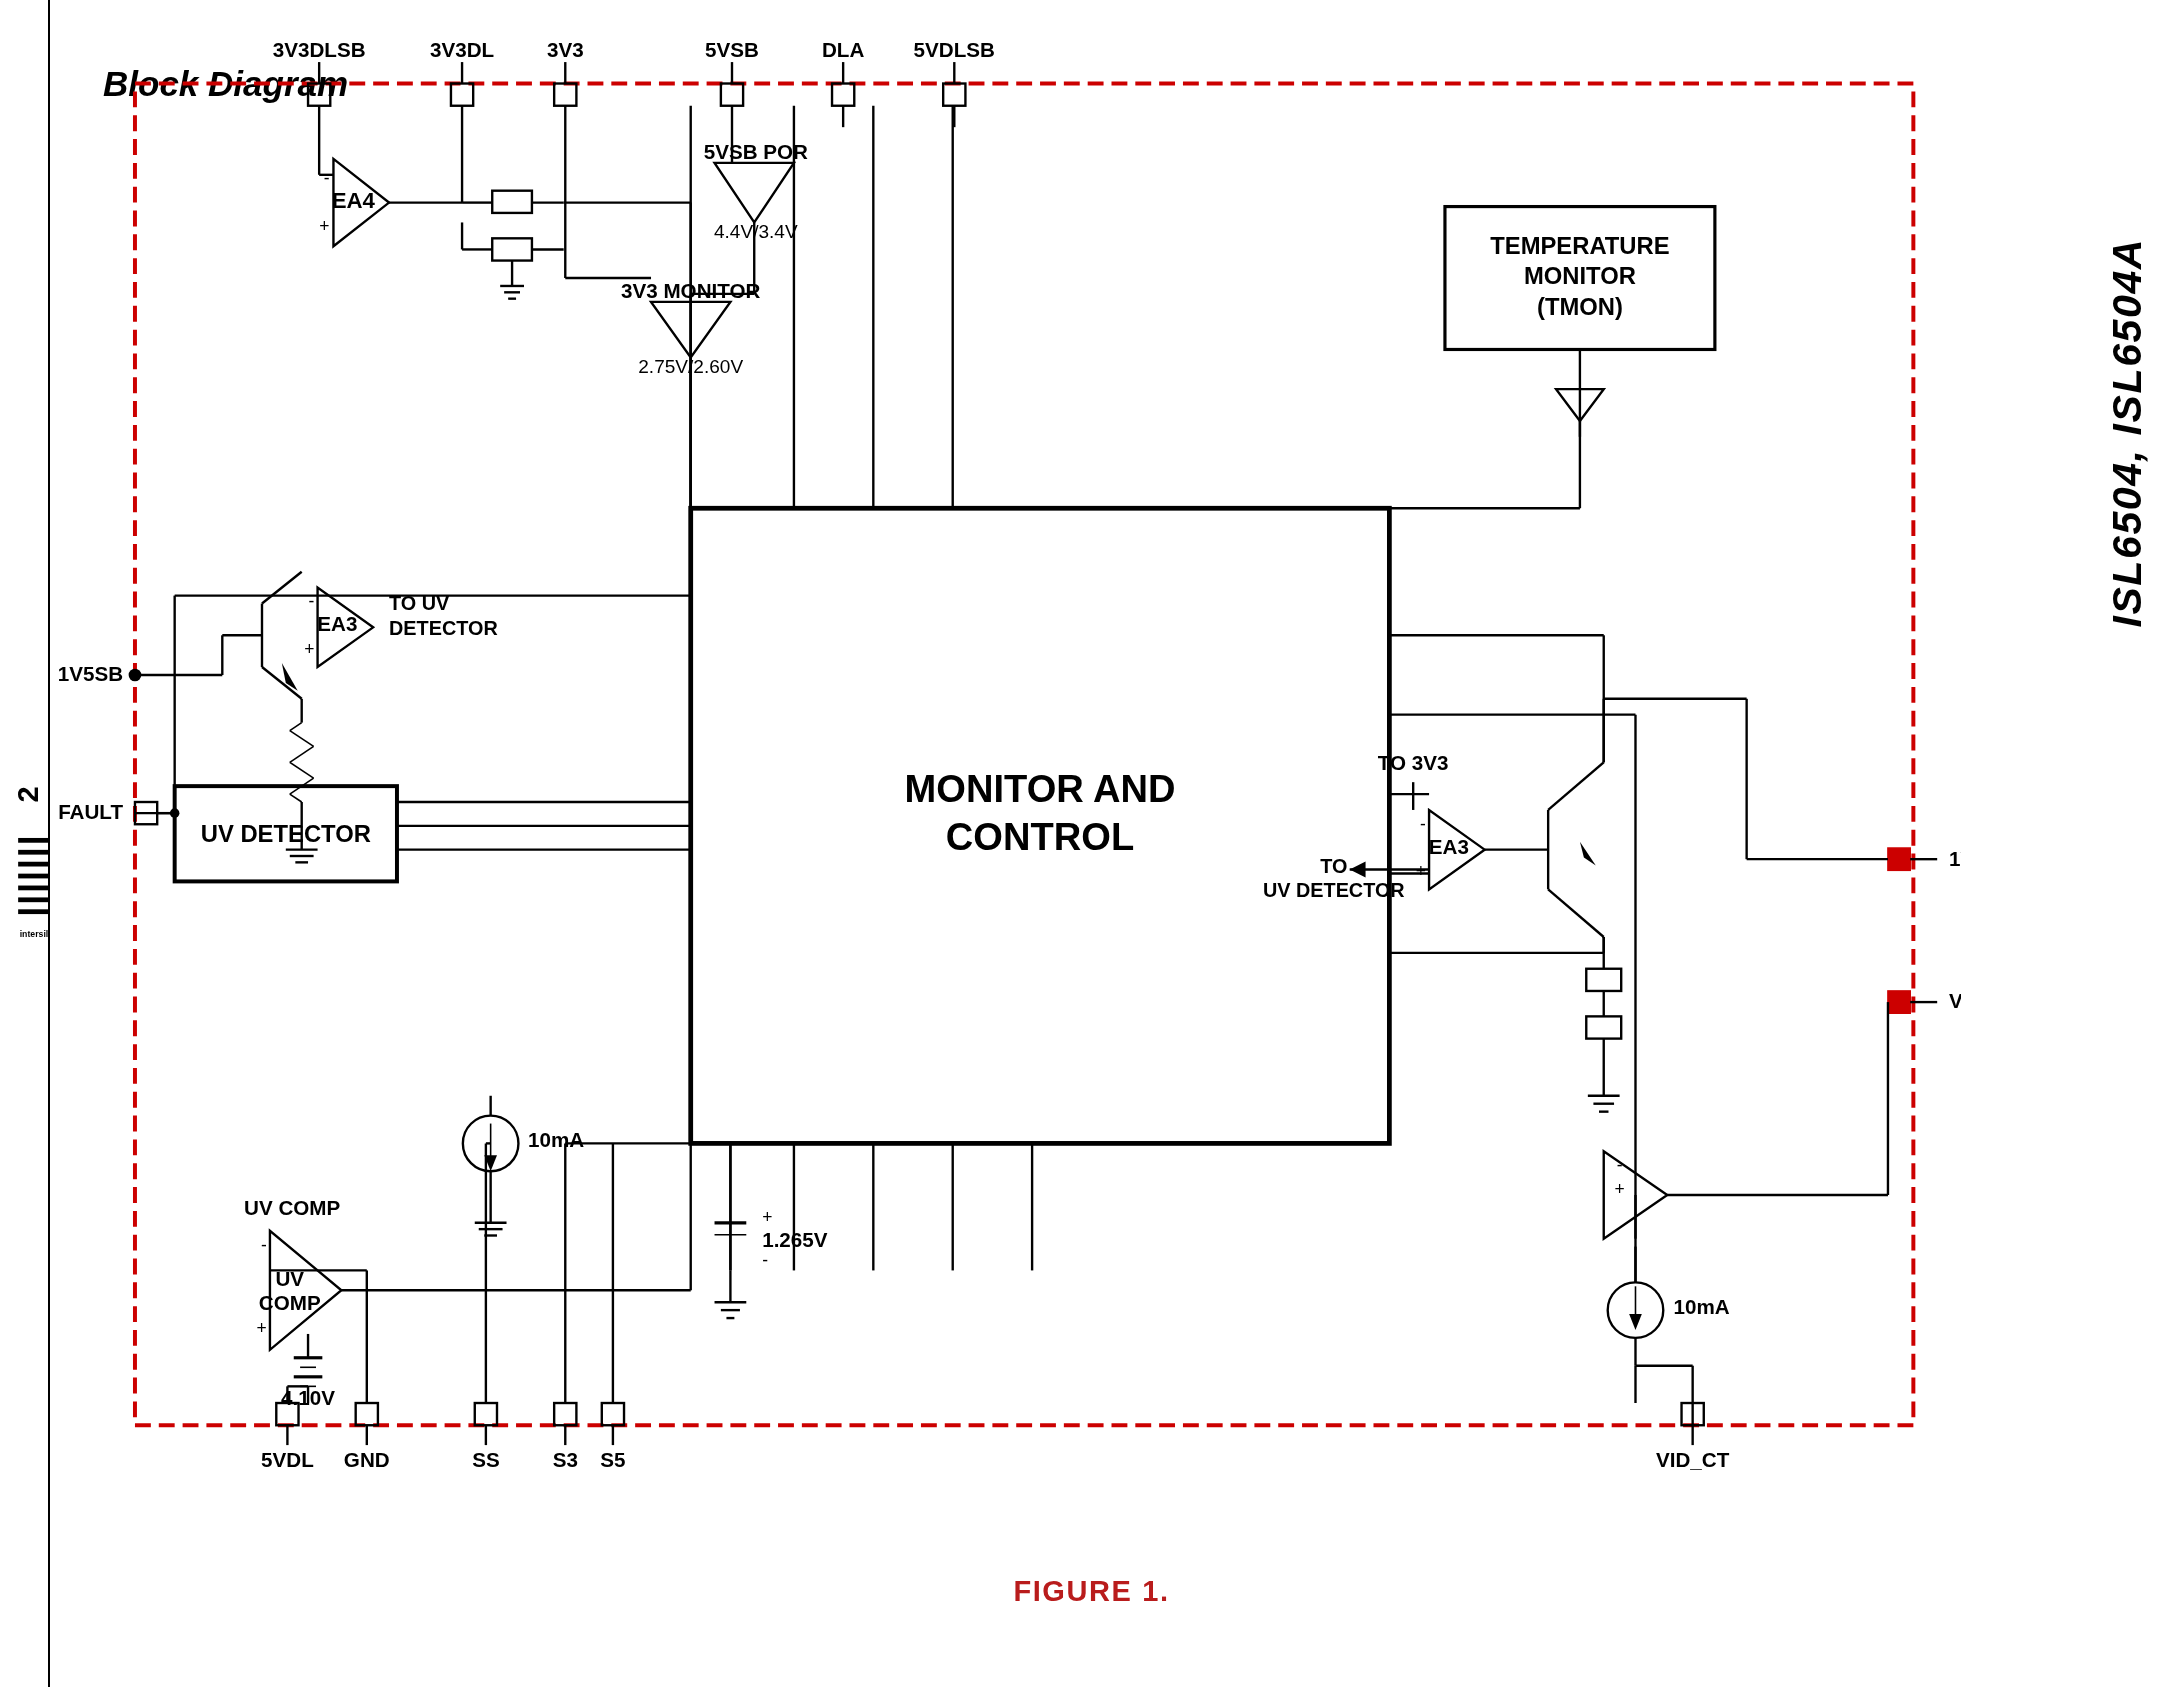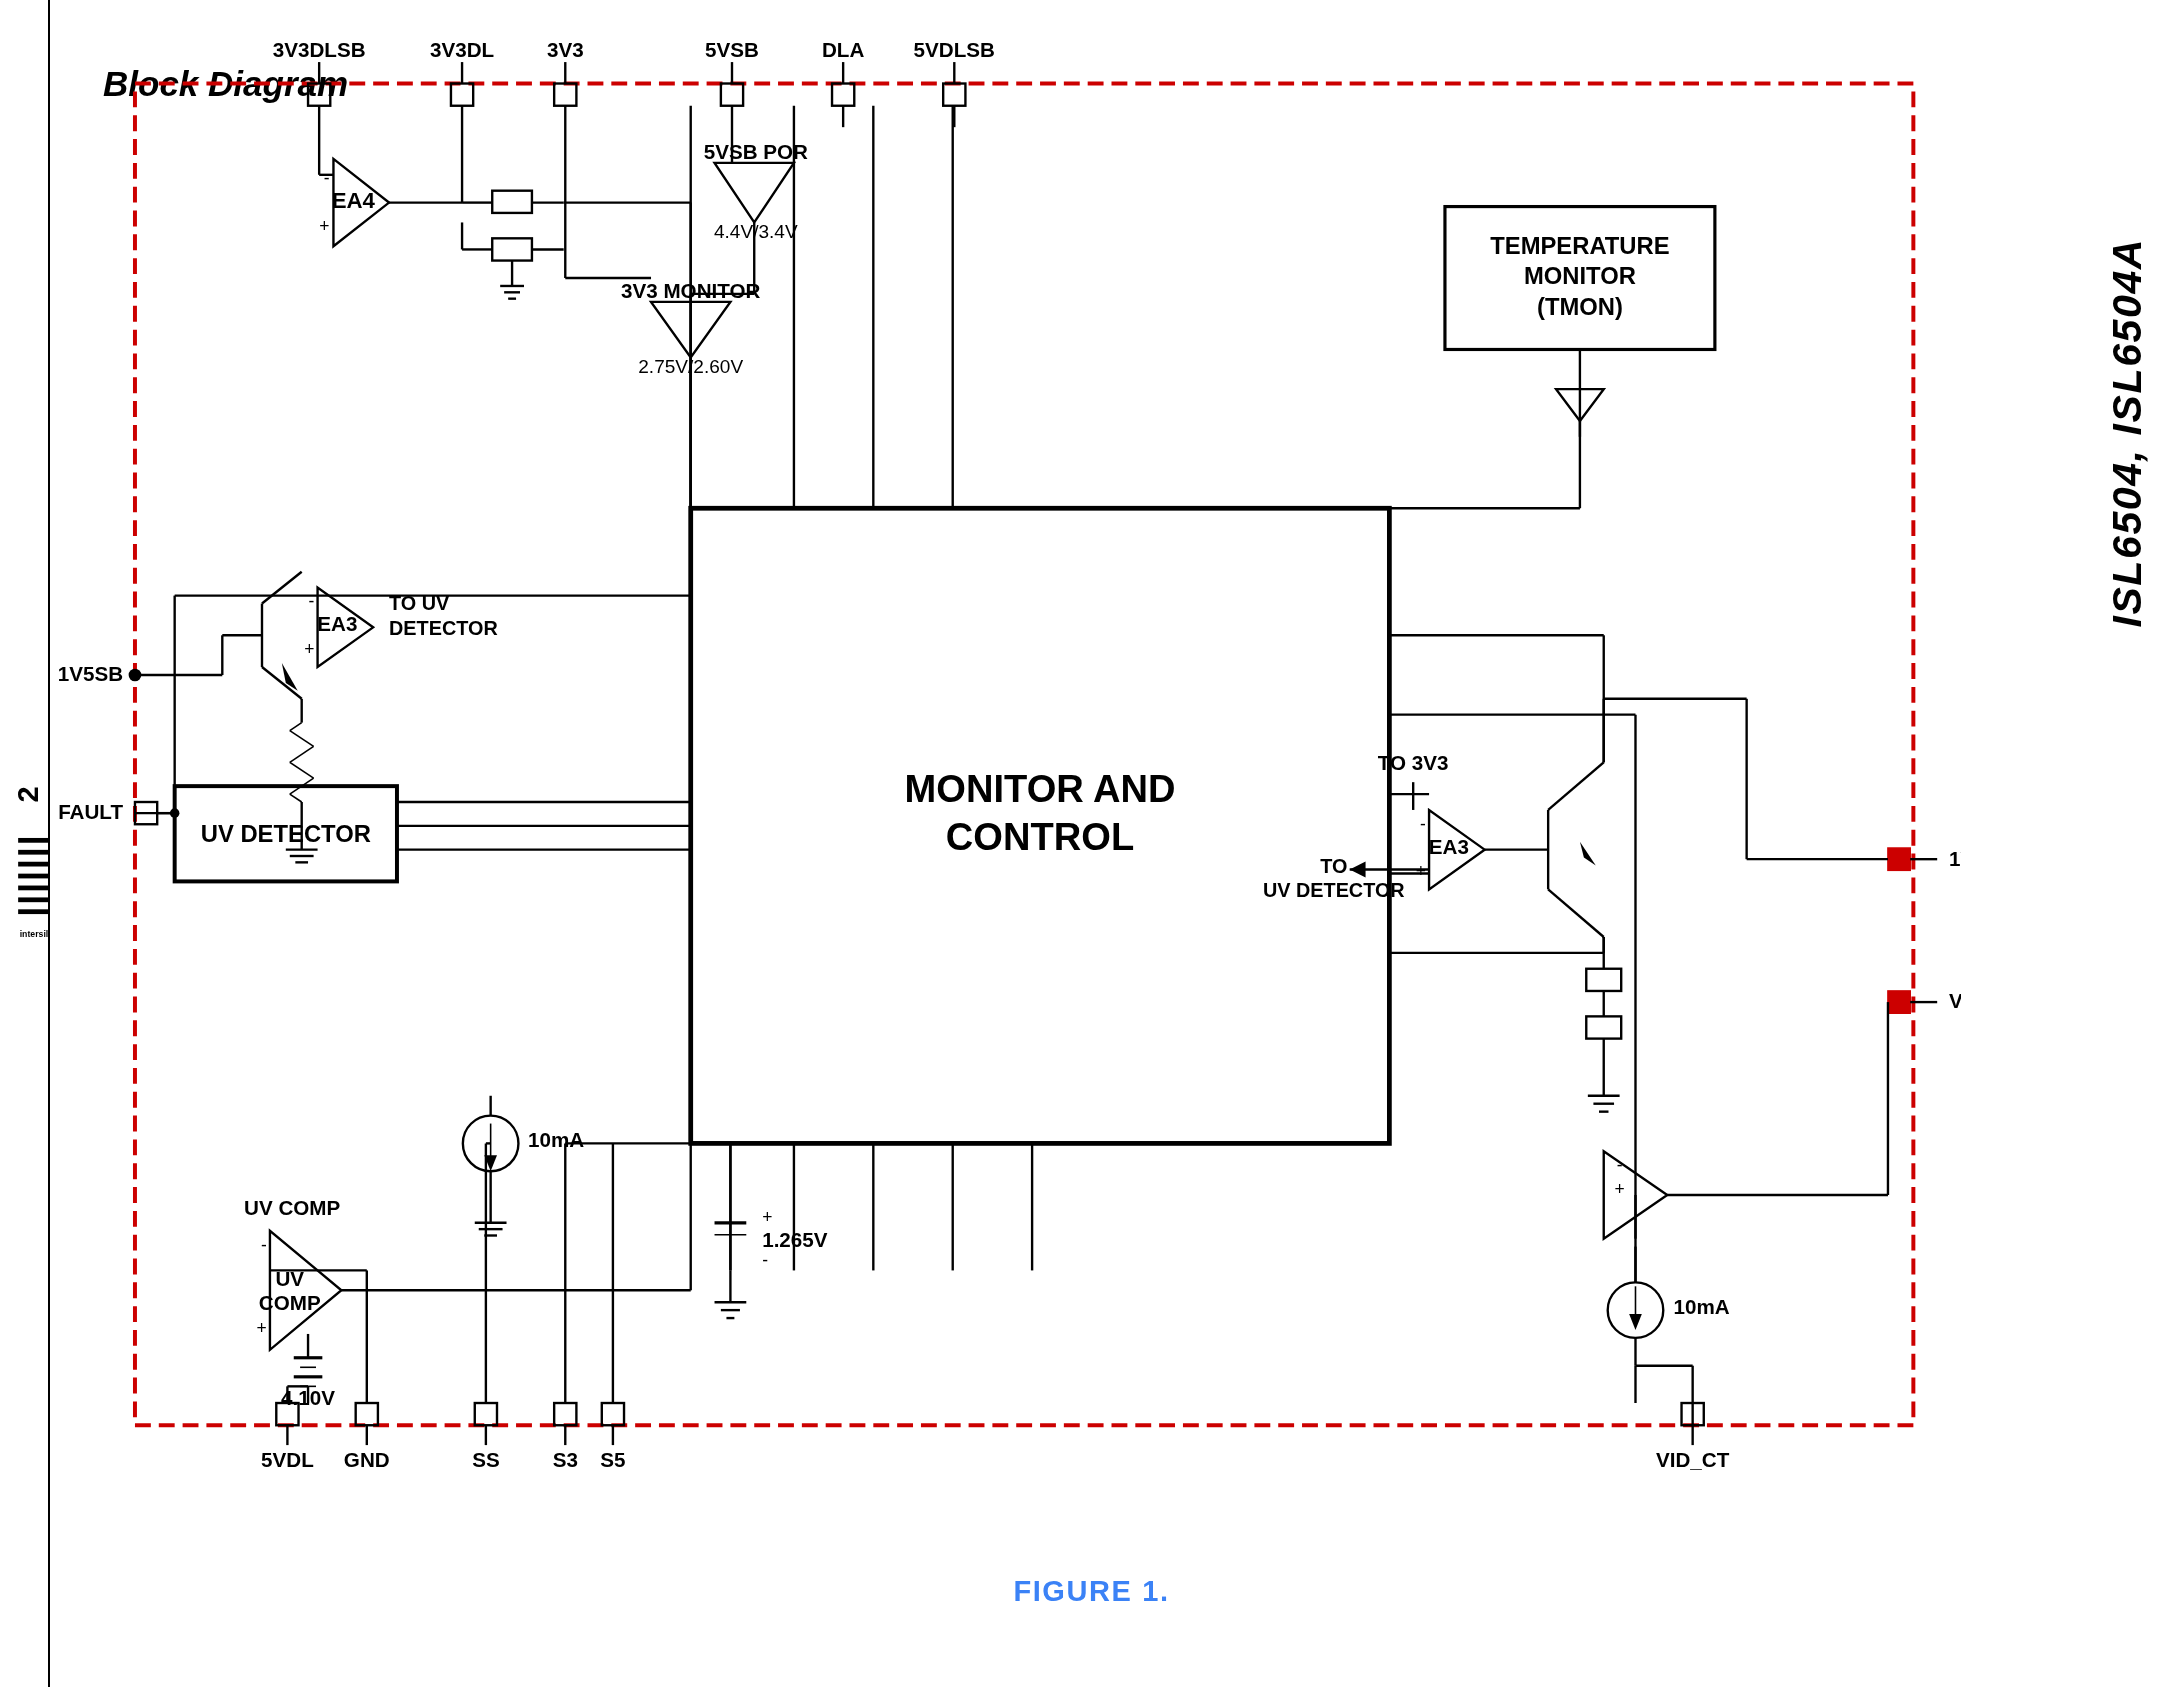--- a/index.html
+++ b/index.html
@@ -84,21 +84,21 @@
     }
 
     
     .figure-label {
       position: absolute;
       left: 50%;
       bottom: 79px;
       transform: translateX(-50%);
       font-size: 29px;
       font-weight: bold;
-      color: #3b82f6;
+      color: #b91c1c;
       letter-spacing: 1.6px;
     }
 
     
     .circuit-svg {
       position: absolute;
       left: 0;
       top: 0;
       width: 1961px;
       height: 1477px;

